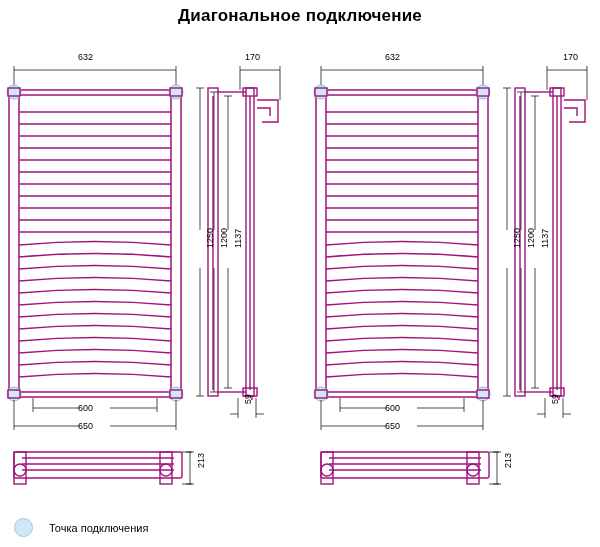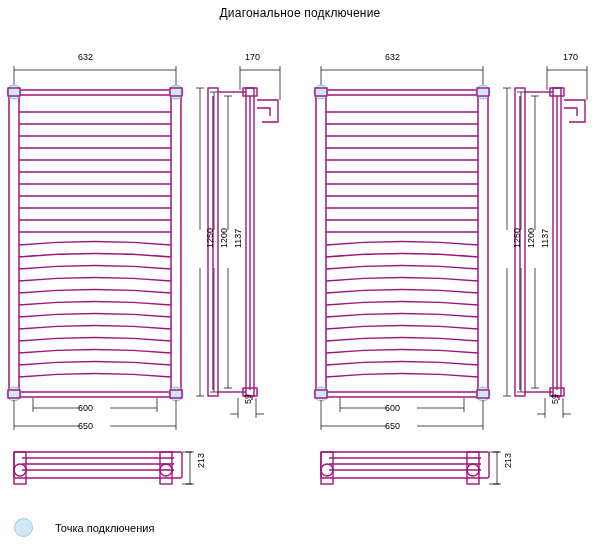--- a/index.html
+++ b/index.html
@@ -7,38 +7,38 @@
     width:600px;height:547px;
     background:#ffffff;
     font-family:"Liberation Sans", sans-serif;
     color:#000;
     position:relative;
     overflow:hidden;
   }
   .title{
     position:absolute;left:0;top:6px;width:600px;
     text-align:center;
-    font-size:12px;font-weight:normal;
+    font-size:17px;font-weight:bold;
     letter-spacing:0.2px;
   }
   .canvas{position:absolute;left:0;top:0;width:600px;height:547px;}
   .dim{
     position:absolute;
     font-size:9px;
     color:#000;
     white-space:nowrap;
     line-height:10px;
   }
   .dim.vert{
     transform-origin:0 0;
     transform:rotate(-90deg);
   }
   .legend{
     position:absolute;left:14px;top:518px;
-    display:flex;align-items:center;gap:22px;
+    display:flex;align-items:center;gap:16px;
   }
   .legend-dot{
     width:17px;height:17px;border-radius:50%;
     background:#cfe8f5;
     border:1px solid #9cc9e0;
     display:block;
   }
   .legend-label{font-size:11px;}
 </style>
 </head>

